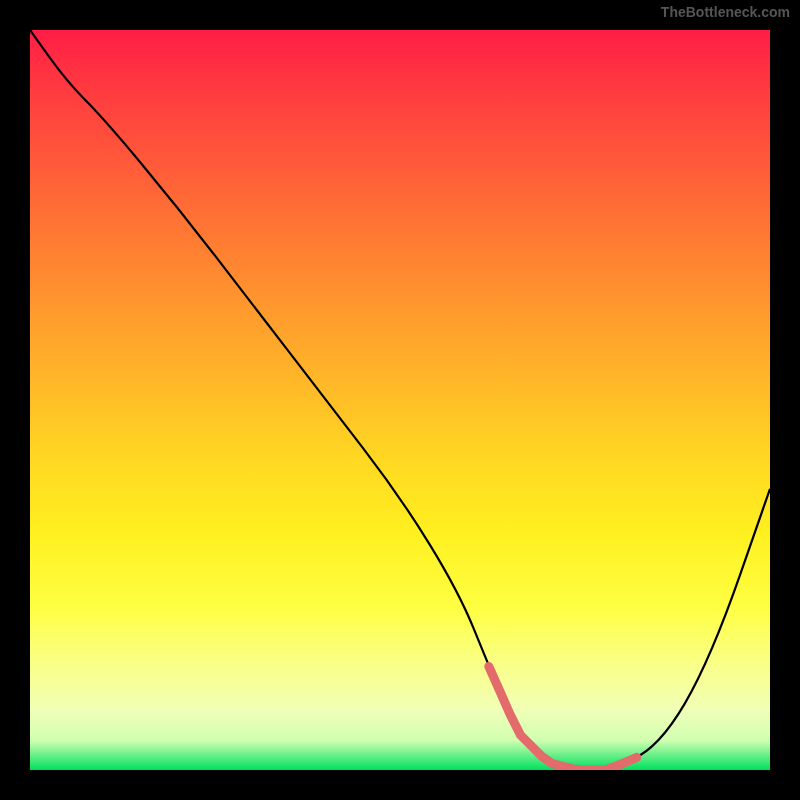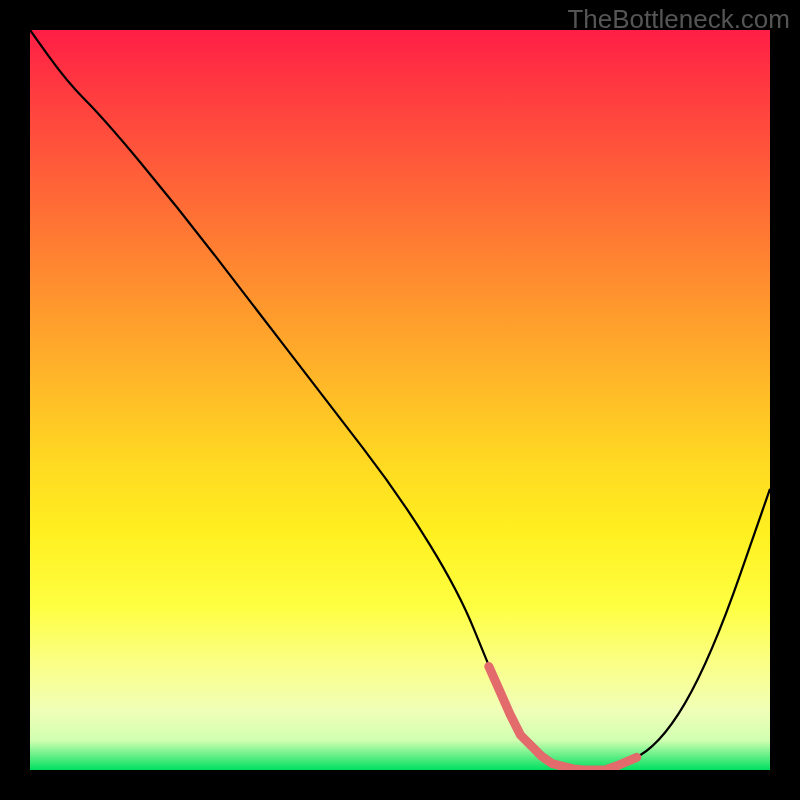--- a/index.html
+++ b/index.html
@@ -8,22 +8,22 @@
     height: 800px;
     background: #000;
     position: relative;
     font-family: Arial, sans-serif;
   }
   .watermark {
     position: absolute;
     top: 4px;
     right: 10px;
     color: #555;
-    font-size: 26px;
-    font-weight: 400;
+    font-size: 14px;
+    font-weight: 700;
     z-index: 10;
   }
   .plot-area {
     position: absolute;
     left: 30px;
     top: 30px;
     width: 740px;
     height: 740px;
     overflow: hidden;
   }

